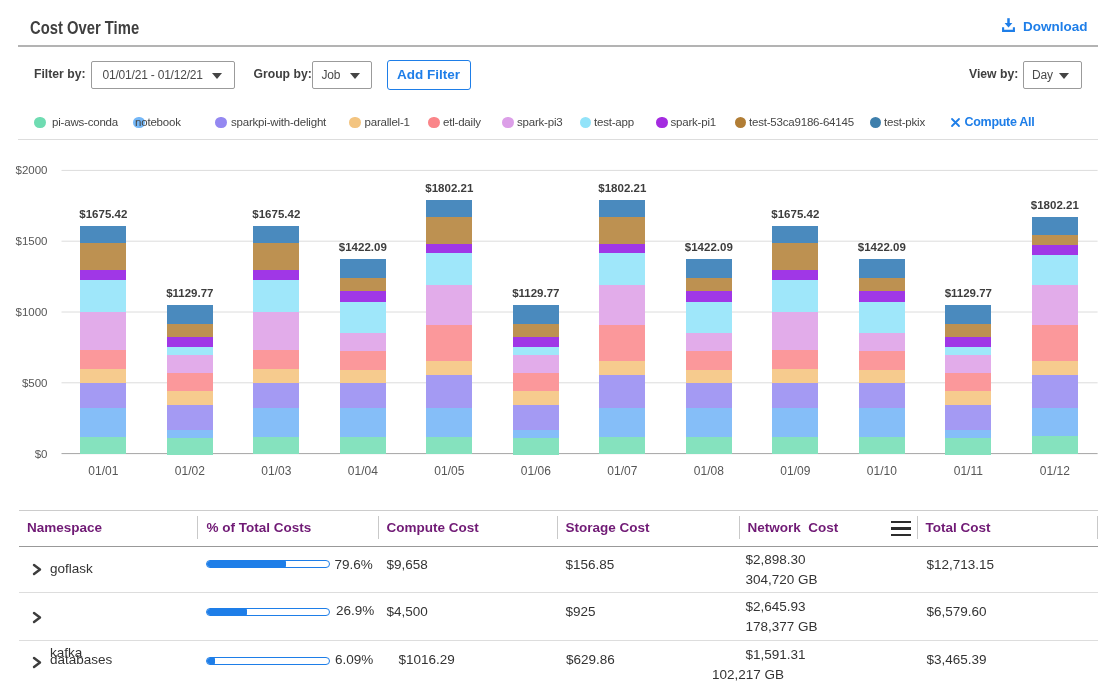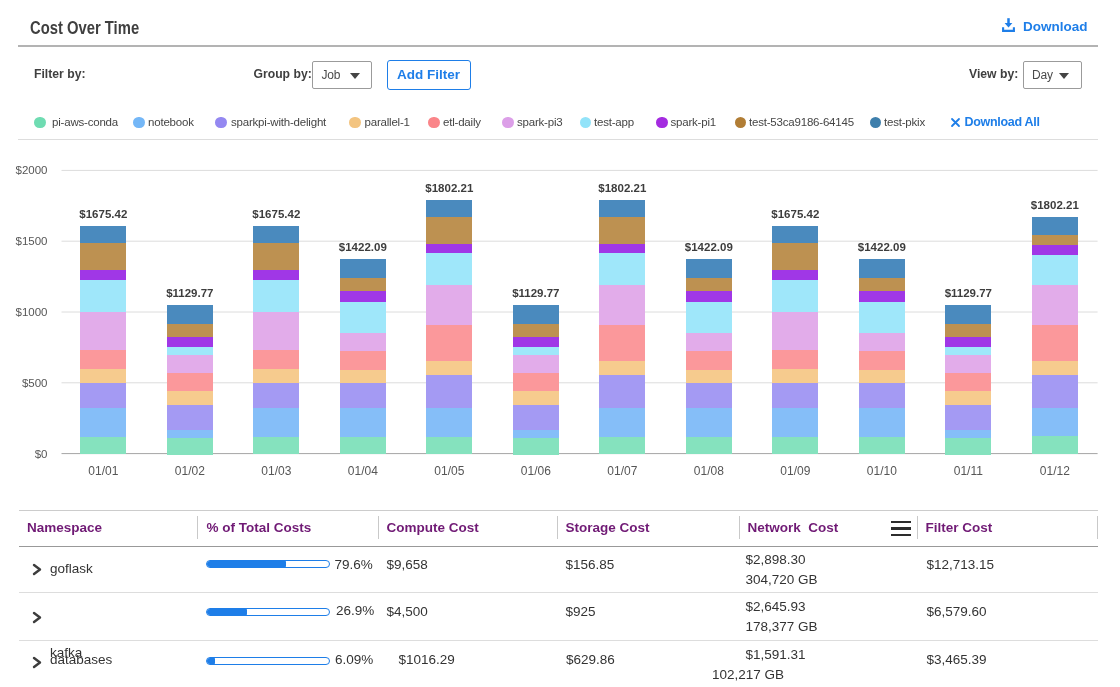--- a/index.html
+++ b/index.html
@@ -28,57 +28,61 @@
 <div class="abs" style="left:30px;top:17px;font-size:18.5px;font-weight:bold;color:#3f3f3f;transform:scaleX(0.8);transform-origin:0 0">Cost Over Time</div>
 <svg width="15" height="16" viewBox="0 0 15 16" style="position:absolute;left:1001px;top:17px">
       <path d="M2.1 10.2v3.7h10.8v-3.7" fill="none" stroke="#1E7EE8" stroke-width="2.1"></path>
       <path d="M7.5 1.2v5.6" stroke="#1E7EE8" stroke-width="2.5"></path>
       <path d="M3.6 5.9h7.8L7.5 10.6z" fill="#1E7EE8"></path>
     </svg>
 <div class="abs bold blue" style="left:1023px;top:19px;font-size:13.5px">Download</div>
 <div class="hr" style="top:45px;height:2px;background:#b3b3b3"></div>
 
 <div class="lbl" style="left:34px;top:67px">Filter by:</div>
+<div class="sel" style="left:90.5px;top:60.5px;width:144px">
+  <span style="left:11px">01/01/21 - 01/12/21</span>
+      <i class="tri" style="left:120px"></i>
+    </div>
 <div class="lbl" style="left:253.5px;top:67px">Group by:</div>
 <div class="sel" style="left:311.5px;top:60.5px;width:60px">
   <span style="left:9px">Job</span>
       <i class="tri" style="left:37px"></i>
     </div>
 <div class="abs" style="left:386.5px;top:59.5px;width:84px;height:30px;border:1.5px solid #1E7EE8;
   border-radius:3px;text-align:center;line-height:27px;font-size:13.5px;font-weight:bold;color:#1E7EE8">Add Filter</div>
 <div class="lbl" style="left:969px;top:67px">View by:</div>
 <div class="sel" style="left:1023px;top:60.5px;width:58.5px">
   <span style="left:8px">Day</span>
       <i class="tri" style="left:35px"></i>
     </div>
 
 <span class="ldot" style="left:34.25px;background:#6FDCB2"></span>
 <span class="ltxt" style="left:52.0px">pi-aws-conda</span>
 <span class="ldot" style="left:133.25px;background:#74B7F7"></span>
-<span class="ltxt" style="left:148.0px">notebook</span>
+<span class="ltxt" style="left:135px">notebook</span>
 <span class="ldot" style="left:215.25px;background:#9488F1"></span>
 <span class="ltxt" style="left:231.0px">sparkpi-with-delight</span>
 <span class="ldot" style="left:349.25px;background:#F3C480"></span>
 <span class="ltxt" style="left:364.5px">parallel-1</span>
 <span class="ldot" style="left:428.25px;background:#FA8589"></span>
 <span class="ltxt" style="left:443.0px">etl-daily</span>
 <span class="ldot" style="left:502.25px;background:#DC9FE8"></span>
 <span class="ltxt" style="left:517.0px">spark-pi3</span>
 <span class="ldot" style="left:579.75px;background:#92E3F9"></span>
 <span class="ltxt" style="left:594.0px">test-app</span>
 <span class="ldot" style="left:656.25px;background:#A42BE0"></span>
 <span class="ltxt" style="left:670.5px">spark-pi1</span>
 <span class="ldot" style="left:734.75px;background:#B17D35"></span>
 <span class="ltxt" style="left:749.0px">test-53ca9186-64145</span>
 <span class="ldot" style="left:869.75px;background:#3E7FAC"></span>
 <span class="ltxt" style="left:884.0px">test-pkix</span>
 <svg style="position:absolute;left:950px;top:116.5px" width="11" height="11" viewBox="0 0 11 11">
   <path d="M2 2l7 7M9 2l-7 7" stroke="#1E7EE8" stroke-width="1.8" stroke-linecap="round"></path>
     </svg>
-<div class="abs bold blue" style="left:964.5px;top:115px;font-size:12.5px;letter-spacing:-0.3px">Download All</div>
+<div class="abs bold blue" style="left:964.5px;top:115px;font-size:12.5px;letter-spacing:-0.3px">Compute All</div>
 <div class="hr" style="top:138.5px;height:1px;background:#ddd"></div>
 
 <svg style="position:absolute;left:0;top:150px" width="1120" height="340" viewBox="0 0 1120 340">
 <line x1="61.5" y1="20.4" x2="1097.6" y2="20.4" stroke="#dcdcdc" stroke-width="1"></line>
 <text x="47.5" y="24.4" text-anchor="end" font-size="11.5" fill="#565656">$2000</text>
 <line x1="61.5" y1="91.2" x2="1097.6" y2="91.2" stroke="#dcdcdc" stroke-width="1"></line>
 <text x="47.5" y="95.2" text-anchor="end" font-size="11.5" fill="#565656">$1500</text>
 <line x1="61.5" y1="162.0" x2="1097.6" y2="162.0" stroke="#dcdcdc" stroke-width="1"></line>
 <text x="47.5" y="166.0" text-anchor="end" font-size="11.5" fill="#565656">$1000</text>
 <line x1="61.5" y1="232.8" x2="1097.6" y2="232.8" stroke="#dcdcdc" stroke-width="1"></line>
@@ -233,21 +237,21 @@
 
 <div class="hr" style="top:510px;height:1px;background:#ccc;left:19px;width:1079px"></div>
 <div class="hr" style="top:545.5px;height:1.6px;background:#999;left:19px;width:1079px"></div>
 <div class="hr" style="top:592px;height:1px;background:#ddd;left:19px;width:1079px"></div>
 <div class="hr" style="top:640px;height:1px;background:#ddd;left:19px;width:1079px"></div>
 <div class="th" style="left:27px">Namespace</div>
 <div class="th" style="left:206.5px">% of Total Costs</div>
 <div class="th" style="left:386.5px">Compute Cost</div>
 <div class="th" style="left:565.5px">Storage Cost</div>
 <div class="th" style="left:747.5px">Network&nbsp; Cost</div>
-<div class="th" style="left:925.5px">Filter Cost</div>
+<div class="th" style="left:925.5px">Total Cost</div>
 <div class="vsep" style="left:197px"></div>
 <div class="vsep" style="left:377.5px"></div>
 <div class="vsep" style="left:557px"></div>
 <div class="vsep" style="left:739px"></div>
 <div class="vsep" style="left:917px"></div>
 <div class="vsep" style="left:1097px"></div>
 <div class="hline" style="top:520.5px"></div>
     <div class="hline" style="top:527px"></div>
     <div class="hline" style="top:533.5px"></div>
 <svg style="position:absolute;left:30px;top:563.0px" width="13" height="13" viewBox="0 0 13 13">

